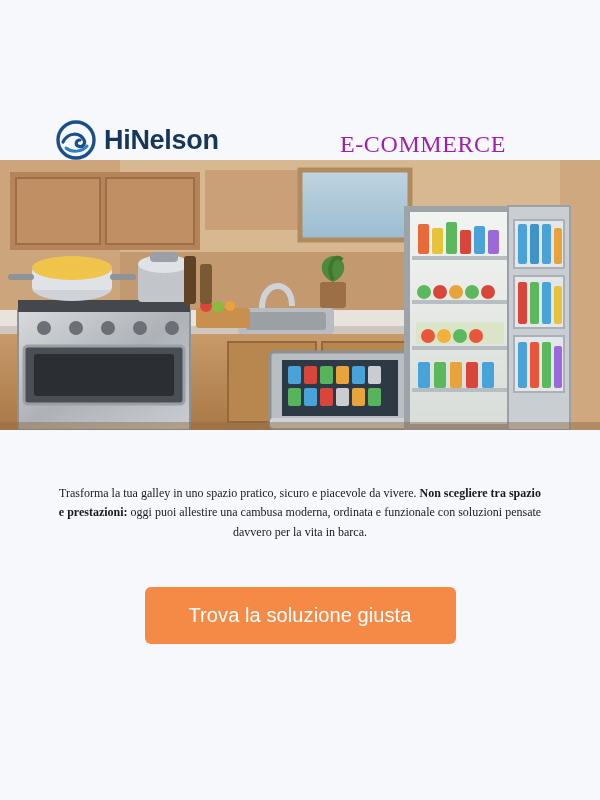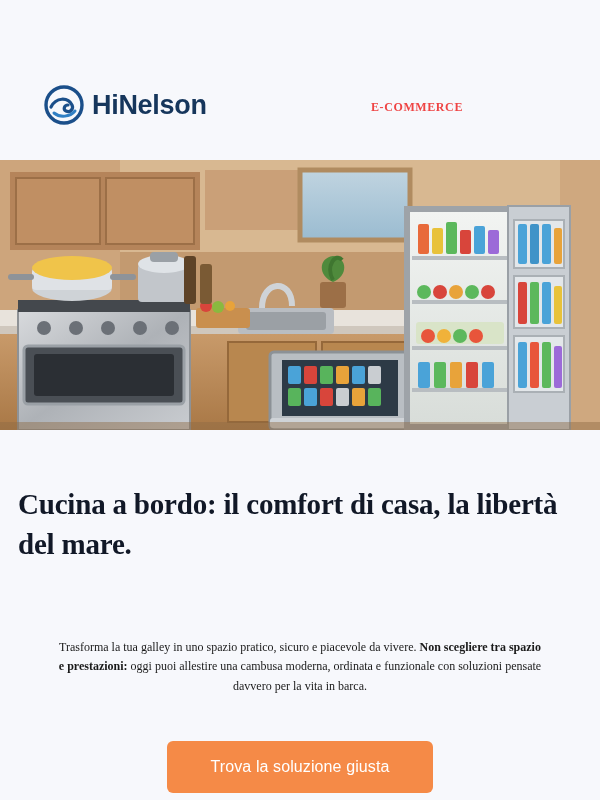--- a/index.html
+++ b/index.html
@@ -18,22 +18,22 @@
     height: 800px;
     background: #f7f8fc;
     position: relative;
     display: flex;
     flex-direction: column;
   }
   
   .header {
     height: 160px;
     display: flex;
-    align-items: center;
-    padding: 50px 30px 0 14px;
+    align-items: flex-end;
+    padding: 50px 30px 0 26px;
     box-sizing: border-box;
     background: #f7f8fc;
   }
   .brand {
     display: flex;
     align-items: center;
     width: 250px;
     padding-left: 30px;
     box-sizing: border-box;
   }
@@ -51,23 +51,23 @@
     letter-spacing: -0.3px;
     white-space: nowrap;
   }
   .header-right {
     flex: 1;
     text-align: center;
     padding-top: 4px;
   }
   .header-right .line {
     font-family: "Liberation Serif", serif;
-    font-size: 12px;
-    font-weight: bold;
-    color: #ef4444;
+    font-size: 24px;
+    font-weight: normal;
+    color: #a21caf;
     letter-spacing: 0.6px;
     line-height: 1.35;
   }
   
   .hero {
     width: 600px;
     height: 270px;
     position: relative;
     overflow: hidden;
     background: #b98a5e;
@@ -100,21 +100,21 @@
   
   .cta-wrap {
     text-align: center;
     padding-top: 33px;
   }
   .cta {
     display: inline-block;
     background: #f58a47;
     color: #ffffff;
     font-family: "Liberation Sans", sans-serif;
-    font-size: 16px;
+    font-size: 20px;
     border: none;
     border-radius: 6px;
     padding: 17px 44px;
     cursor: pointer;
     letter-spacing: 0.1px;
   }
 </style>
 </head>
 <body>
 
@@ -277,21 +277,20 @@
       <rect x="554" y="126" width="8" height="38" rx="2" fill="#e8c23a"></rect>
       <rect x="518" y="182" width="9" height="46" rx="2" fill="#4aa3d8"></rect>
       <rect x="530" y="182" width="9" height="46" rx="2" fill="#e8553b"></rect>
       <rect x="542" y="182" width="9" height="46" rx="2" fill="#5cb85c"></rect>
       <rect x="554" y="186" width="8" height="42" rx="2" fill="#9c6ad8"></rect>
 
       <rect x="0" y="262" width="600" height="8" fill="#8f6a45" opacity="0.45"></rect>
     </svg>
   </div>
 
-  <h1 class="headline">Cucina a bordo: il comfort di casa, la libertà del mare.</h1>
 
   <p class="body-text"><span>Trasforma la tua galley in uno spazio pratico, sicuro e piacevole da vivere. </span><b>Non scegliere tra spazio e prestazioni:</b><span> oggi puoi allestire una cambusa moderna, ordinata e funzionale con soluzioni pensate davvero per la vita in barca.</span></p>
 
   <div class="cta-wrap">
     <button class="cta">Trova la soluzione giusta</button>
   </div>
 
 </div>
 
 </body></html>

